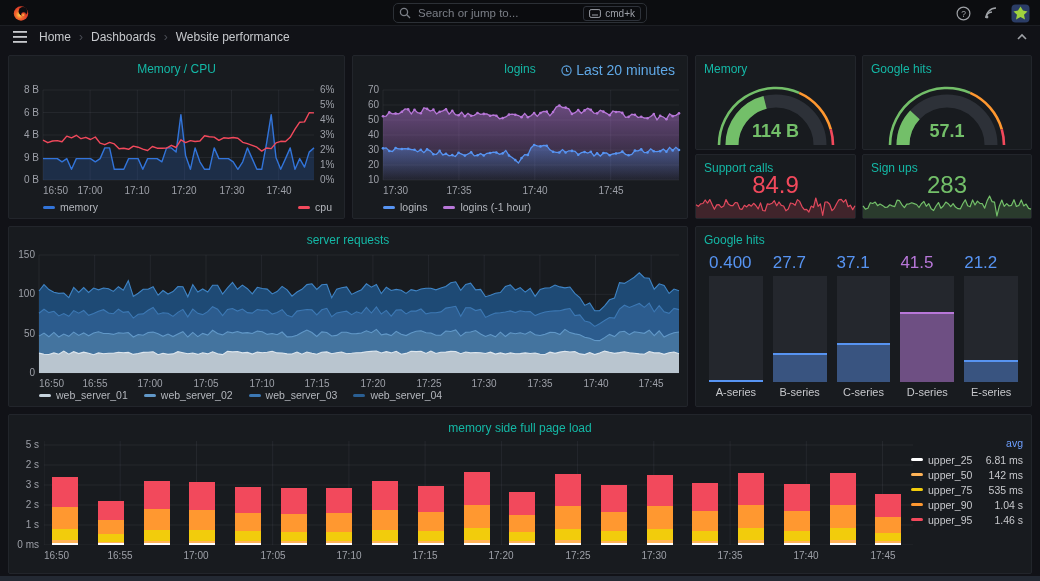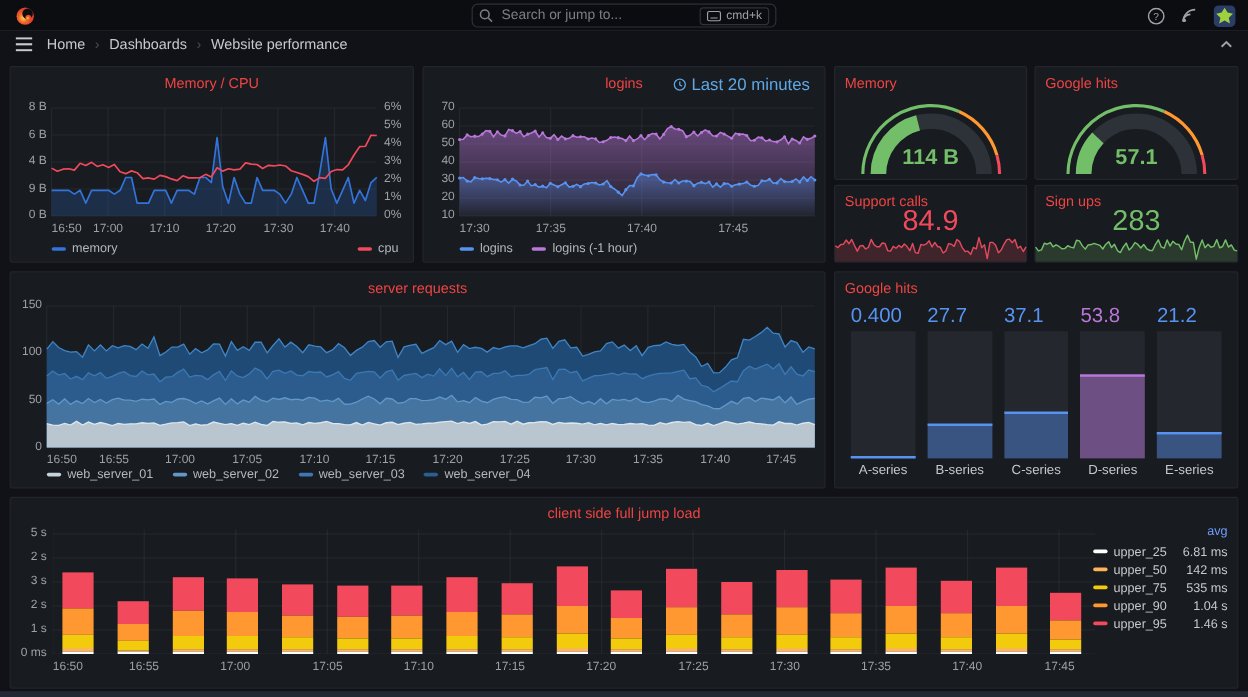--- a/index.html
+++ b/index.html
@@ -25,21 +25,21 @@
     display:flex;align-items:center;}
   .burger{margin-left:13px;cursor:pointer;display:flex;}
   .crumbs{display:flex;align-items:center;margin-left:12px;font-size:12px;color:#c7c9cd;}
   .crumb{cursor:pointer;}
   .crumb-sep{color:#4a4d55;margin:0 8px;font-size:12px;}
   .collapse{position:absolute;right:12px;top:5px;cursor:pointer;}
   
   .dash{position:absolute;left:0;top:48px;width:1040px;height:533px;background:#111217;}
   .panel{position:absolute;background:#181b1f;border:1px solid #22252b;border-radius:2px;}
   .ptitle{position:absolute;left:0;right:0;top:6px;text-align:center;font-size:12px;font-weight:500;
-    color:#ef4444;cursor:pointer;white-space:nowrap;}
+    color:#14b8a6;cursor:pointer;white-space:nowrap;}
   .ptitle.left{left:8px;right:auto;text-align:left;}
   .mount{position:absolute;inset:0;}
   .tick{position:absolute;font-size:10px;color:#9da0a8;line-height:10px;white-space:nowrap;}
   .legend-row{position:absolute;display:flex;gap:16px;align-items:center;}
   .legend-item{display:inline-flex;align-items:center;gap:5px;font-size:10.5px;color:#b4b7bd;
     cursor:pointer;white-space:nowrap;}
   .swatch{width:12px;height:3px;border-radius:2px;display:inline-block;}
   .timebadge{position:absolute;right:12px;top:6px;display:flex;align-items:center;gap:4px;
     font-size:14px;color:#5fa8e6;cursor:pointer;justify-content:space-between;}
   .bigval{position:absolute;left:0;right:0;text-align:center;font-weight:500;}
@@ -487,38 +487,38 @@
           <div class="bg-label">B-series</div>
         </div>
         <div class="bg-col">
           <div class="bg-val" style="color: rgb(87, 148, 242);">37.1</div>
           <div class="bg-track">
             <div class="bg-fill" style="height: 37.1%; background: rgba(87, 148, 242, 0.42); border-top: 2px solid rgb(87, 148, 242);"></div>
           </div>
           <div class="bg-label">C-series</div>
         </div>
         <div class="bg-col">
-          <div class="bg-val" style="color: rgb(184, 119, 217);">53.8</div>
+          <div class="bg-val" style="color: rgb(184, 119, 217);">41.5</div>
           <div class="bg-track">
             <div class="bg-fill" style="height: 66.5%; background: rgba(184, 119, 217, 0.5); border-top: 2px solid rgb(184, 119, 217);"></div>
           </div>
           <div class="bg-label">D-series</div>
         </div>
         <div class="bg-col">
           <div class="bg-val" style="color: rgb(87, 148, 242);">21.2</div>
           <div class="bg-track">
             <div class="bg-fill" style="height: 21.2%; background: rgba(87, 148, 242, 0.42); border-top: 2px solid rgb(87, 148, 242);"></div>
           </div>
           <div class="bg-label">E-series</div>
         </div>
       </div>
   </section>
 
   <section class="panel" id="p-client" style="left:8px;top:366px;width:1024px;height:160px">
-    <div class="ptitle">client side full jump load</div>
+    <div class="ptitle">memory side full page load</div>
     <div class="mount">
         <span class="tick" style="left: 0px; width: 30px; text-align: right; top: 25px;">5 s</span>
         <span class="tick" style="left: 0px; width: 30px; text-align: right; top: 45px;">2 s</span>
         <span class="tick" style="left: 0px; width: 30px; text-align: right; top: 65px;">3 s</span>
         <span class="tick" style="left: 0px; width: 30px; text-align: right; top: 85px;">2 s</span>
         <span class="tick" style="left: 0px; width: 30px; text-align: right; top: 105px;">1 s</span>
         <span class="tick" style="left: 0px; width: 30px; text-align: right; top: 125px;">0 ms</span>
         <span class="tick" style="left: 35px; top: 136px;">16:50</span>
         <span class="tick" style="left: 111px; top: 136px; transform: translateX(-50%);">16:55</span>
         <span class="tick" style="left: 187px; top: 136px; transform: translateX(-50%);">17:00</span>

